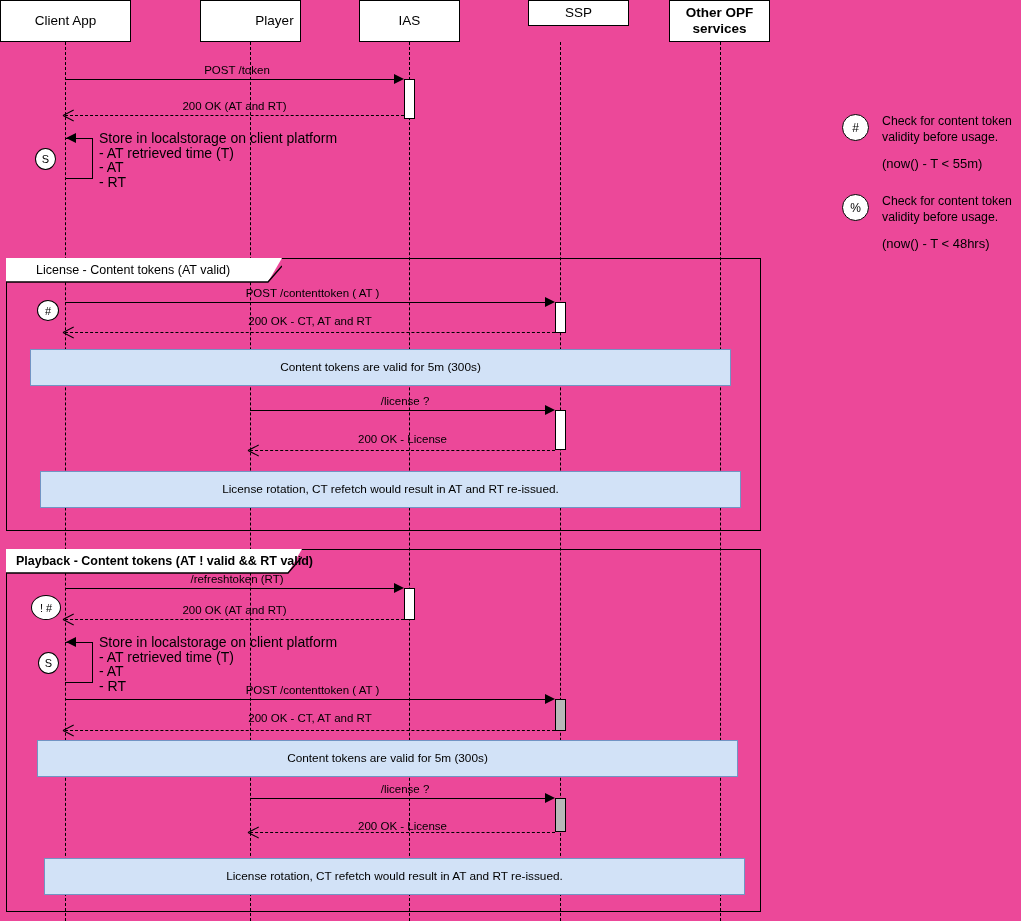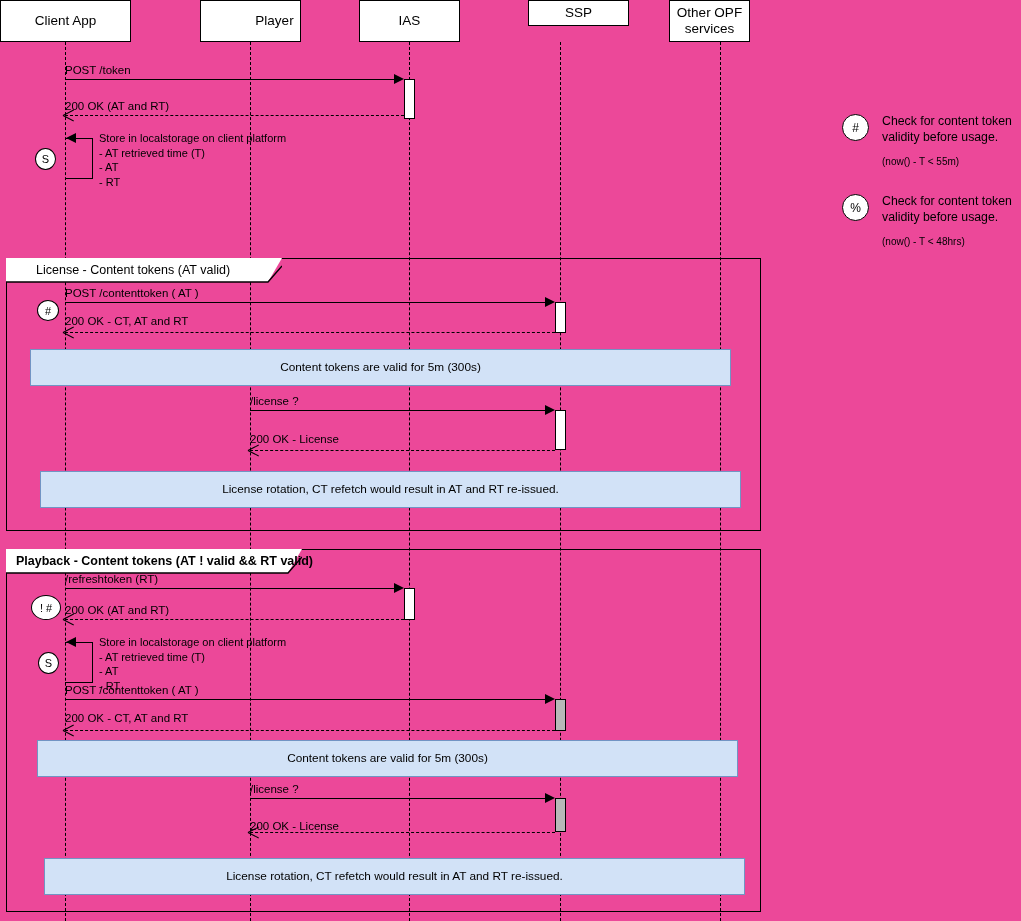--- a/index.html
+++ b/index.html
@@ -62,20 +62,21 @@
     z-index: 3;
   }
   .msg-line.dashed {
     border-top: 1.4px dashed #000000;
   }
   .msg-label {
     position: absolute;
     font-size: 11.5px;
     color: #000000;
     white-space: nowrap;
+    text-align: center;
     z-index: 5;
   }
   
   .arrow-right {
     position: absolute;
     width: 0; height: 0;
     border-top: 5.5px solid transparent;
     border-bottom: 5.5px solid transparent;
     border-left: 10px solid #000000;
     z-index: 5;
@@ -120,21 +121,21 @@
   .selfcall {
     position: absolute;
     box-sizing: border-box;
     border: 1.4px solid #000000;
     border-left: none;
     background: transparent;
     z-index: 3;
   }
   .selfcall-text {
     position: absolute;
-    font-size: 11px;
+    font-size: 14px;
     color: #000000;
     line-height: 14.5px;
     white-space: pre;
     z-index: 5;
   }
 
   
   .note {
     position: absolute;
     box-sizing: border-box;
@@ -208,21 +209,21 @@
   }
   .legend-text {
     position: absolute;
     font-size: 12.3px;
     color: #000000;
     line-height: 15.5px;
     white-space: pre-line;
   }
   .legend-sub {
     position: absolute;
-    font-size: 10px;
+    font-size: 13px;
     color: #000000;
     white-space: nowrap;
   }
 </style>
 </head>
 <body>
 
 <div id="canvas">
 
   <div class="lifeline" style="left:65px;  top:42px; height:879px;"></div>
@@ -236,21 +237,21 @@
   </div>
   <div class="participant" style="left:200px; top:0px; width:101px; height:42px;padding-left:48px;">
     <span>Player</span>
   </div>
   <div class="participant" style="left:359px; top:0px; width:101px; height:42px;">
     <span>IAS</span>
   </div>
   <div class="participant" style="left:528px; top:0px; width:101px; height:26px;">
     <span>SSP</span>
   </div>
-  <div class="participant" style="left:669px; top:0px; width:81px; height:42px;">
+  <div class="participant" style="left:669px; top:0px; width:101px; height:42px;font-weight:bold;">
     <span class="multiline" style="white-space:pre-line;">Other OPF
 services</span>
   </div>
 
   <div class="msg-label" style="left:65px; top:64px; width:344px;">POST /token</div>
   <div class="msg-line" style="left:65px; top:79px; width:334px;"></div>
   <div class="arrow-right" style="left:394px; top:73.5px;"></div>
   <div class="activation" style="left:404px; top:79px; width:11px; height:40px;"></div>
 
   <div class="msg-label" style="left:65px; top:100px; width:339px;">200 OK (AT and RT)</div>

